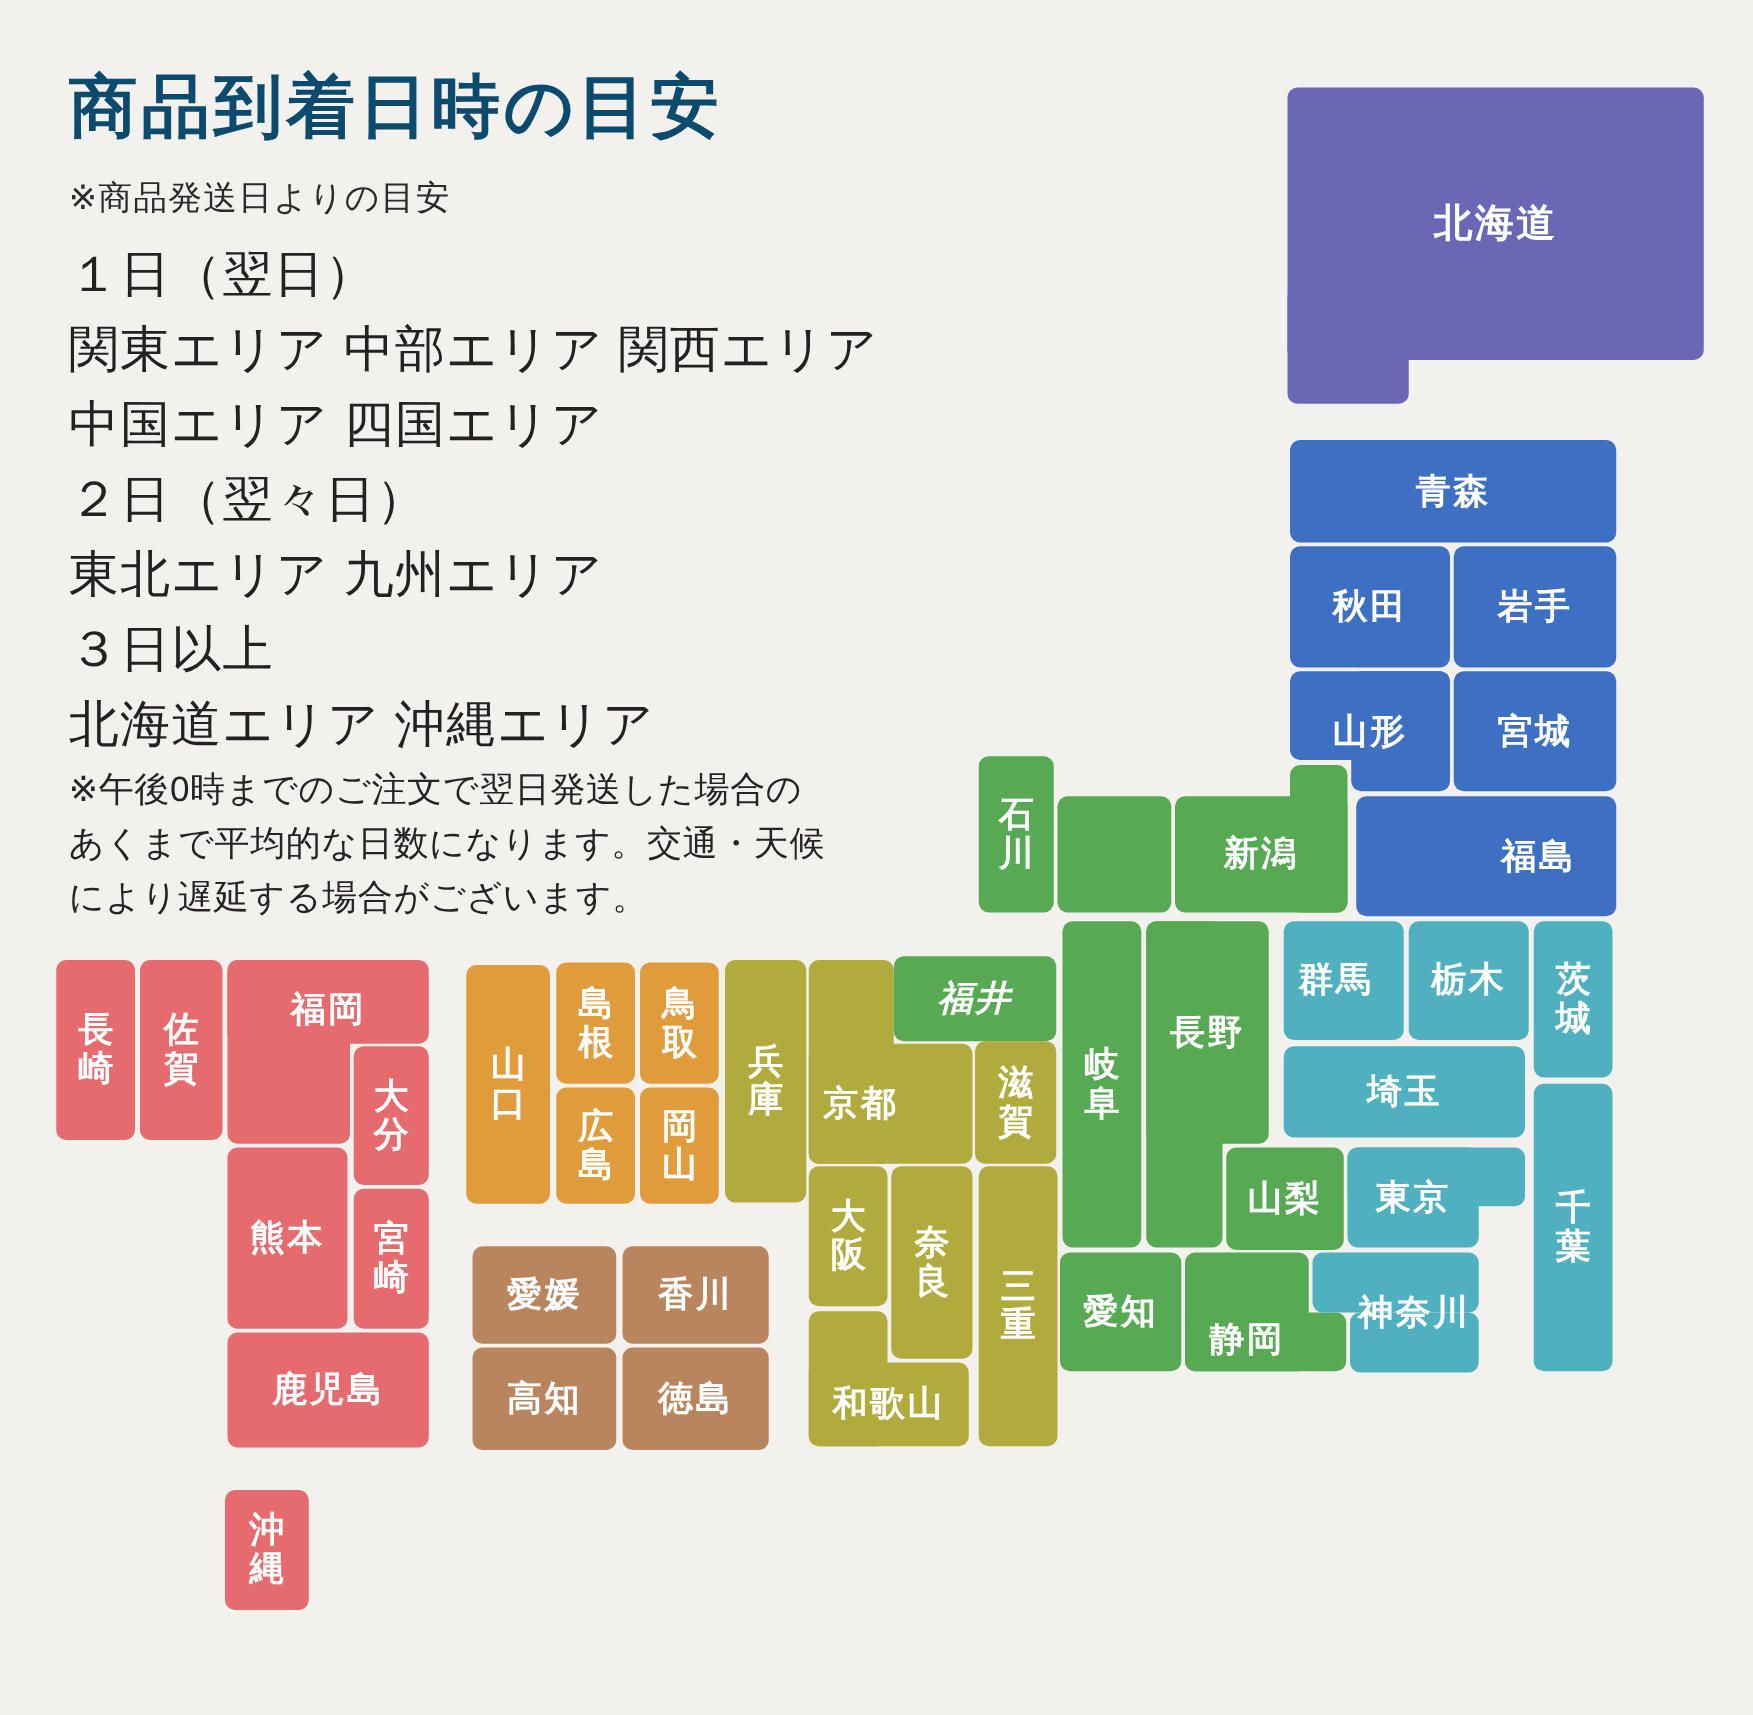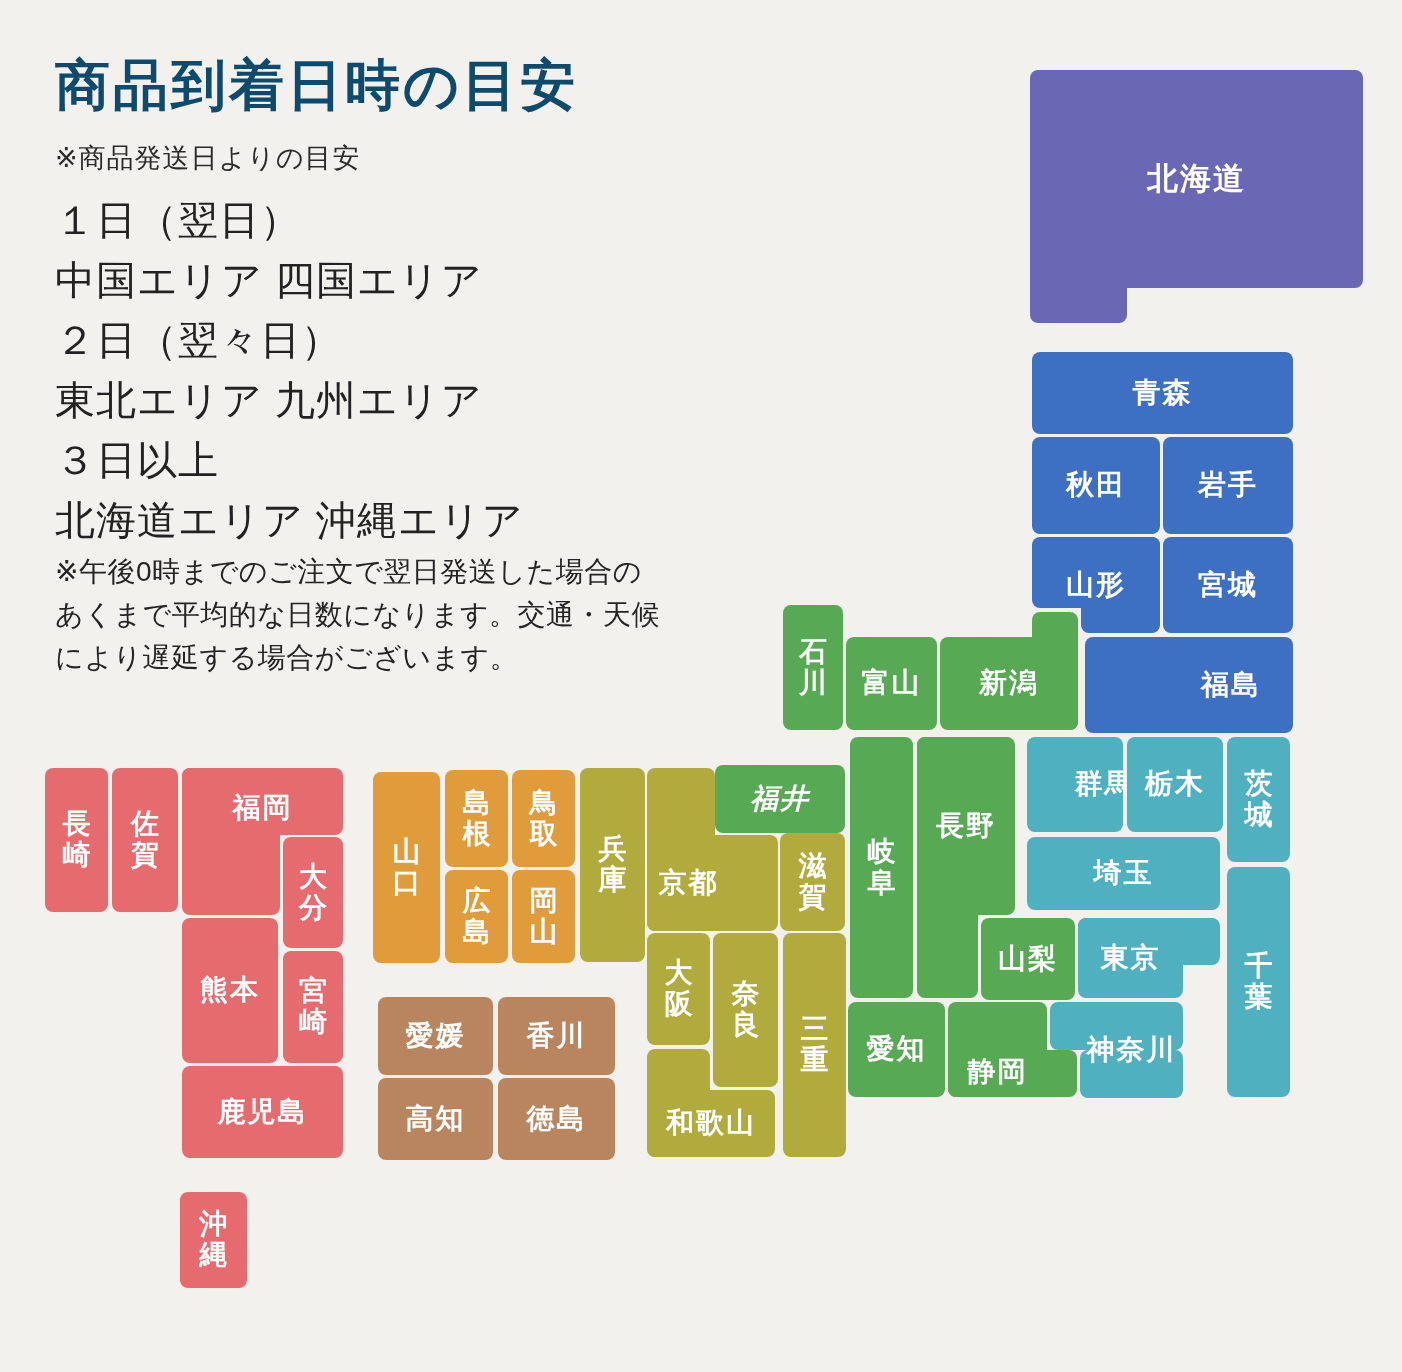--- a/index.html
+++ b/index.html
@@ -45,21 +45,20 @@
     <div class="tile" style="left: 1163px; top: 537px; width: 130px; height: 96px; background: rgb(61, 111, 195);"></div>
     <div class="tile-label" style="left: 1163px; top: 537px; width: 130px; height: 96px; text-align: right;">宮城</div>
     <div class="tile" style="left: 1085px; top: 637px; width: 208px; height: 96px; background: rgb(61, 111, 195);"></div>
     <div class="tile-label" style="left: 1085px; top: 637px; width: 208px; height: 96px; margin-left: 42px;">福島</div>
     <div class="tile" style="left: 783px; top: 605px; width: 60px; height: 125px; background: rgb(87, 170, 83);"></div>
     <div class="tile-label vertical" style="left: 783px; top: 605px; width: 60px; height: 125px;">
       <span>石</span>
       <span>川</span>
     </div>
     <div class="tile" style="left: 846px; top: 637px; width: 91px; height: 93px; background: rgb(87, 170, 83);"></div>
-    <div class="tile-label" style="left: 846px; top: 637px; width: 91px; height: 93px;">富山</div>
     <div class="tile" style="left: 940px; top: 637px; width: 138px; height: 93px; background: rgb(87, 170, 83);"></div>
     <div class="tile" style="left: 1032px; top: 612px; width: 46px; height: 118px; background: rgb(87, 170, 83);"></div>
     <div class="tile-label" style="left: 940px; top: 637px; width: 138px; height: 93px; text-align: right;">新潟</div>
     <div class="tile" style="left: 715px; top: 765px; width: 130px; height: 68px; background: rgb(87, 170, 83);"></div>
     <div class="tile-label" style="left: 715px; top: 765px; width: 130px; height: 68px; font-style: italic;">福井</div>
     <div class="tile" style="left: 850px; top: 737px; width: 63px; height: 261px; background: rgb(87, 170, 83);"></div>
     <div class="tile-label vertical" style="left: 850px; top: 737px; width: 63px; height: 261px;">
       <span>岐</span>
       <span>阜</span>
     </div>
@@ -67,21 +66,21 @@
     <div class="tile" style="left: 917px; top: 737px; width: 61px; height: 261px; background: rgb(87, 170, 83);"></div>
     <div class="tile-label" style="left: 917px; top: 737px; width: 98px; height: 178px;">長野</div>
     <div class="tile" style="left: 981px; top: 918px; width: 94px; height: 82px; background: rgb(87, 170, 83);"></div>
     <div class="tile-label" style="left: 981px; top: 918px; width: 94px; height: 82px;">山梨</div>
     <div class="tile" style="left: 848px; top: 1002px; width: 97px; height: 95px; background: rgb(87, 170, 83);"></div>
     <div class="tile-label" style="left: 848px; top: 1002px; width: 97px; height: 95px;">愛知</div>
     <div class="tile" style="left: 948px; top: 1002px; width: 99px; height: 95px; background: rgb(87, 170, 83);"></div>
     <div class="tile" style="left: 948px; top: 1050px; width: 129px; height: 47px; background: rgb(87, 170, 83);"></div>
     <div class="tile-label" style="left: 948px; top: 1012px; width: 99px; height: 120px;">静岡</div>
     <div class="tile" style="left: 1027px; top: 737px; width: 96px; height: 95px; background: rgb(79, 177, 191);"></div>
-    <div class="tile-label" style="left: 1027px; top: 737px; width: 83px; height: 95px; padding-left: 36px;">群馬</div>
+    <div class="tile-label" style="left: 1027px; top: 737px; width: 83px; height: 95px;">群馬</div>
     <div class="tile" style="left: 1127px; top: 737px; width: 96px; height: 95px; background: rgb(79, 177, 191);"></div>
     <div class="tile-label" style="left: 1127px; top: 737px; width: 96px; height: 95px;">栃木</div>
     <div class="tile" style="left: 1227px; top: 737px; width: 63px; height: 125px; background: rgb(79, 177, 191);"></div>
     <div class="tile-label vertical" style="left: 1227px; top: 737px; width: 63px; height: 125px;">
       <span>茨</span>
       <span>城</span>
     </div>
     <div class="tile" style="left: 1027px; top: 837px; width: 193px; height: 73px; background: rgb(79, 177, 191);"></div>
     <div class="tile-label" style="left: 1027px; top: 837px; width: 193px; height: 73px;">埼玉</div>
     <div class="tile" style="left: 1078px; top: 918px; width: 142px; height: 47px; background: rgb(79, 177, 191);"></div>
@@ -191,20 +190,21 @@
       <span>沖</span>
       <span>縄</span>
     </div>
   </div>
 
 <div class="info-panel">
   <div class="page-title">商品到着日時の目安</div>
   <div class="sub-note">※商品発送日よりの目安</div>
   <div class="schedule-block">
     <div class="schedule-line">１日（翌日）</div>
+    <div class="schedule-line">関東エリア 中部エリア 関西エリア</div>
     <div class="schedule-line">中国エリア 四国エリア</div>
     <div class="schedule-line">２日（翌々日）</div>
     <div class="schedule-line">東北エリア 九州エリア</div>
     <div class="schedule-line">３日以上</div>
     <div class="schedule-line">北海道エリア 沖縄エリア</div>
   </div>
   <div class="disclaimer">
     <div class="disclaimer-line">※午後0時までのご注文で翌日発送した場合の</div>
     <div class="disclaimer-line">あくまで平均的な日数になります。交通・天候</div>
     <div class="disclaimer-line">により遅延する場合がございます。</div>

